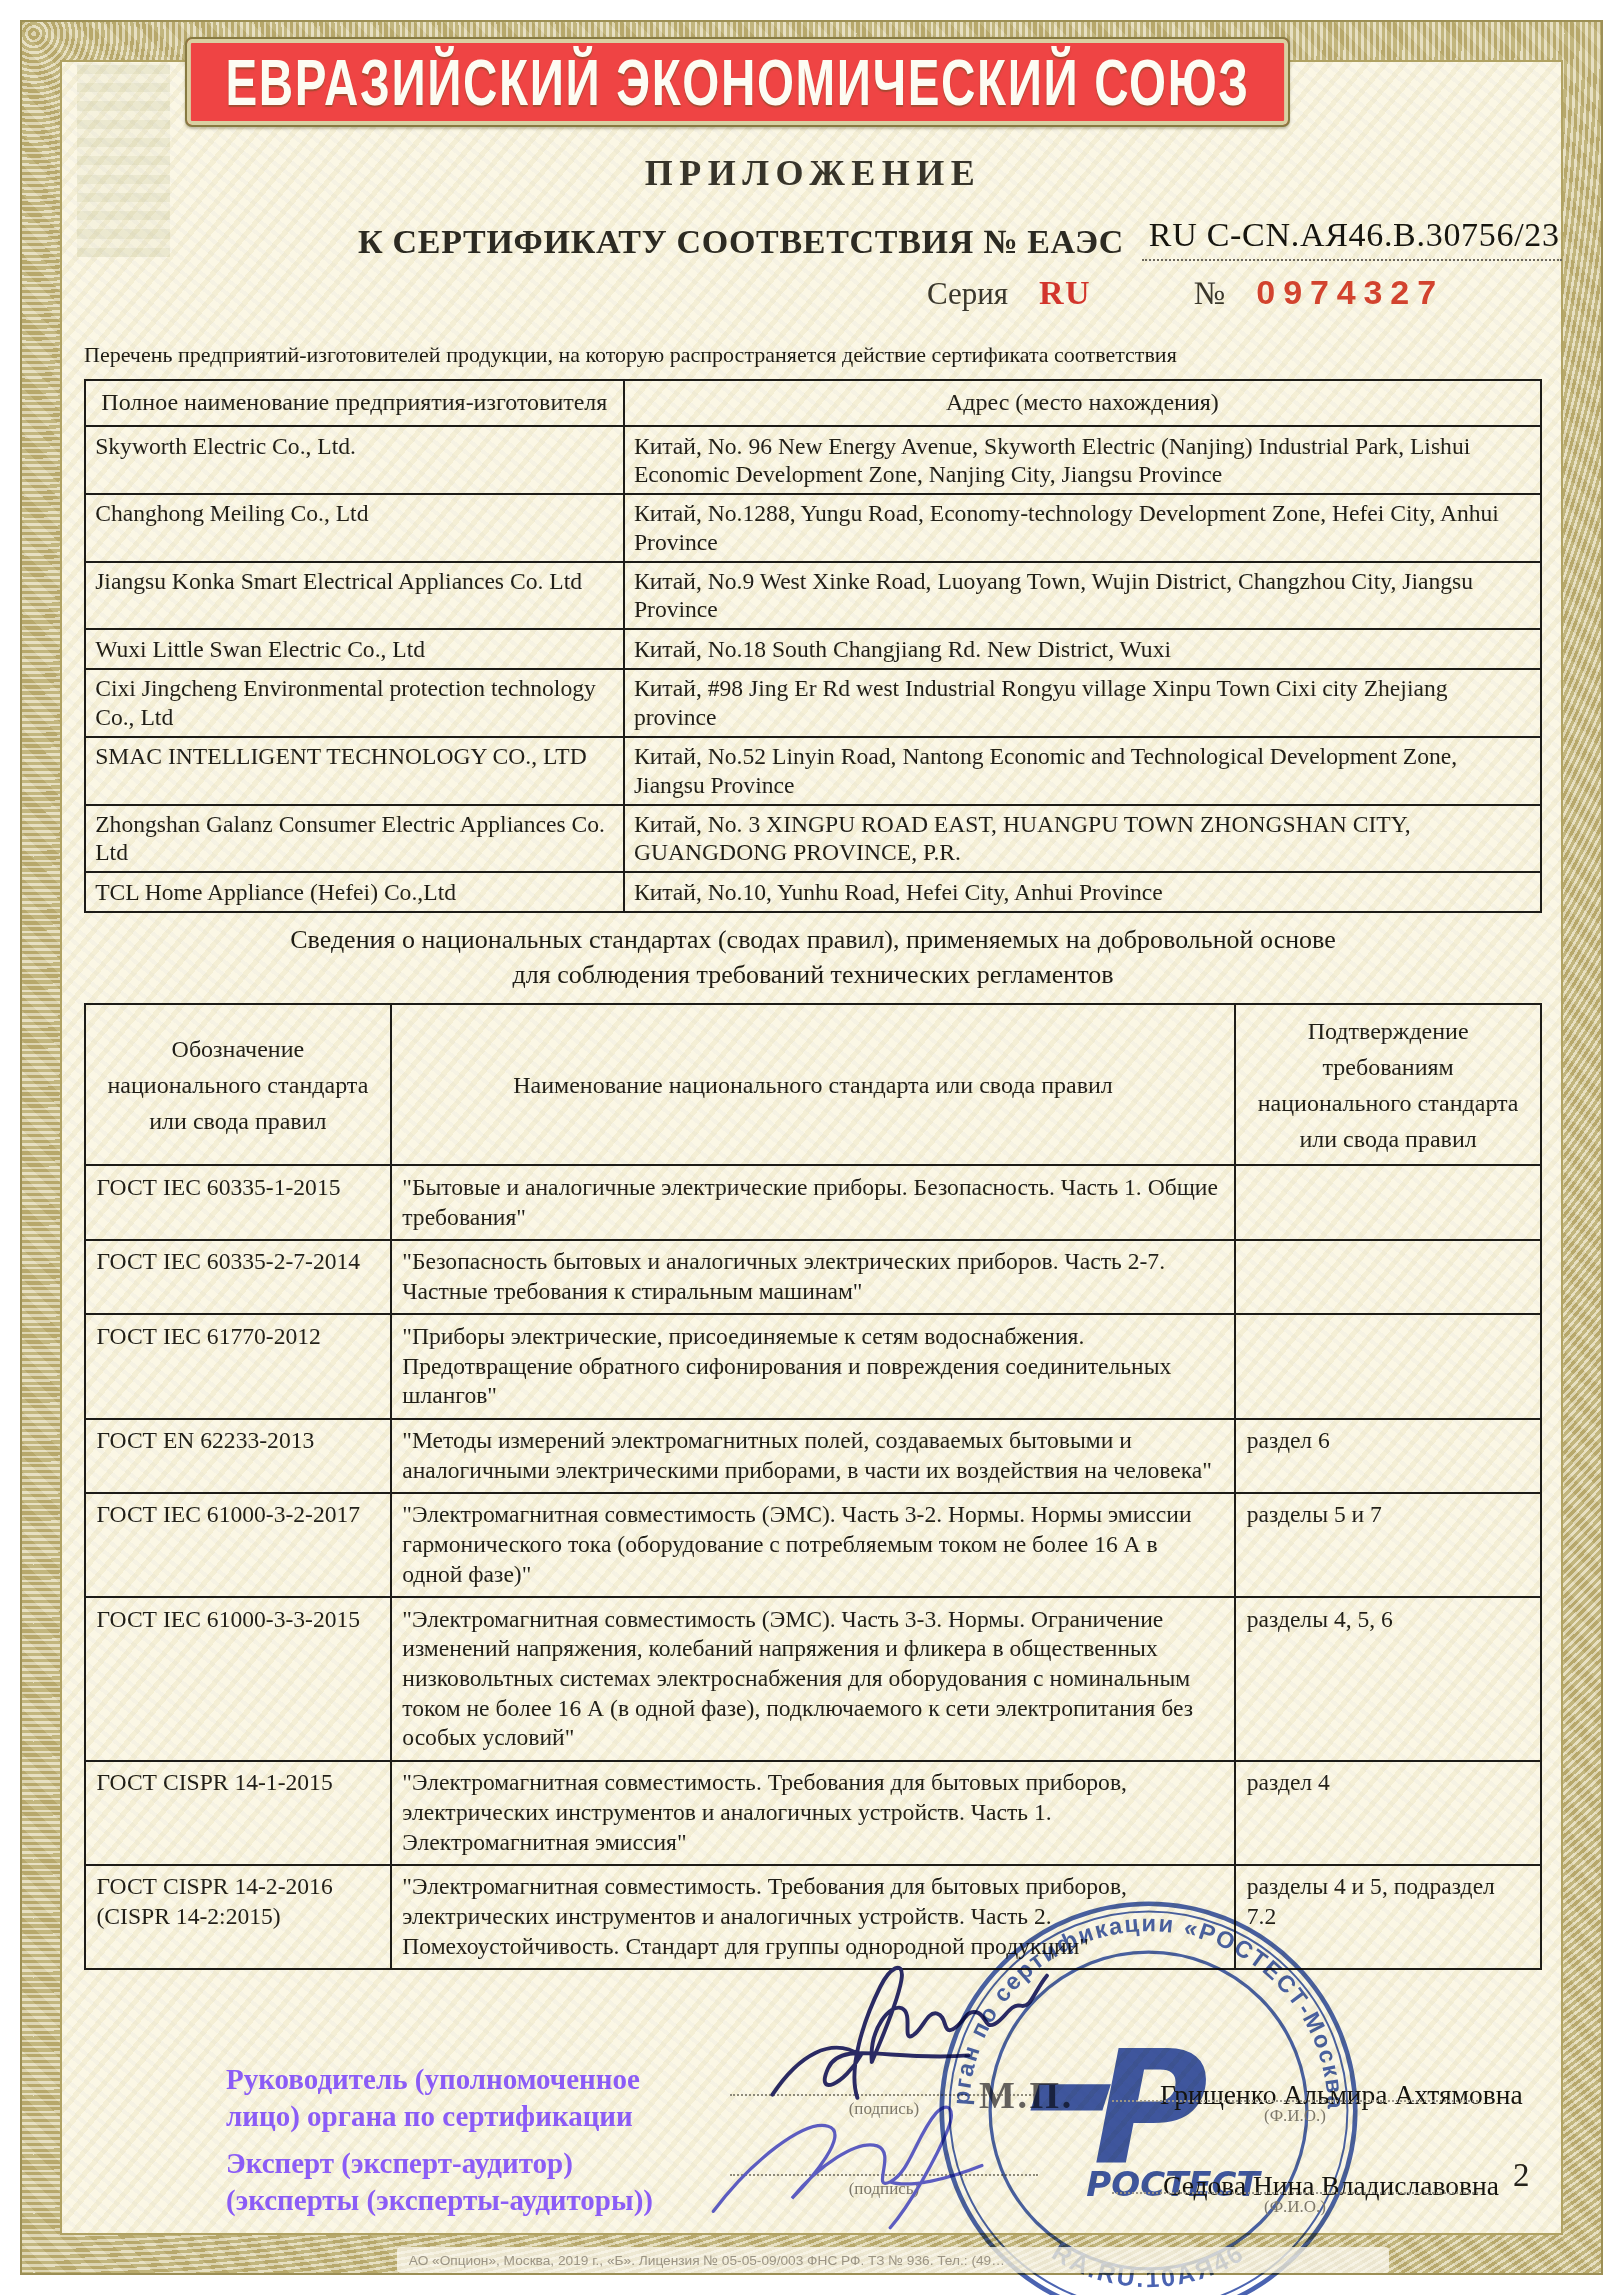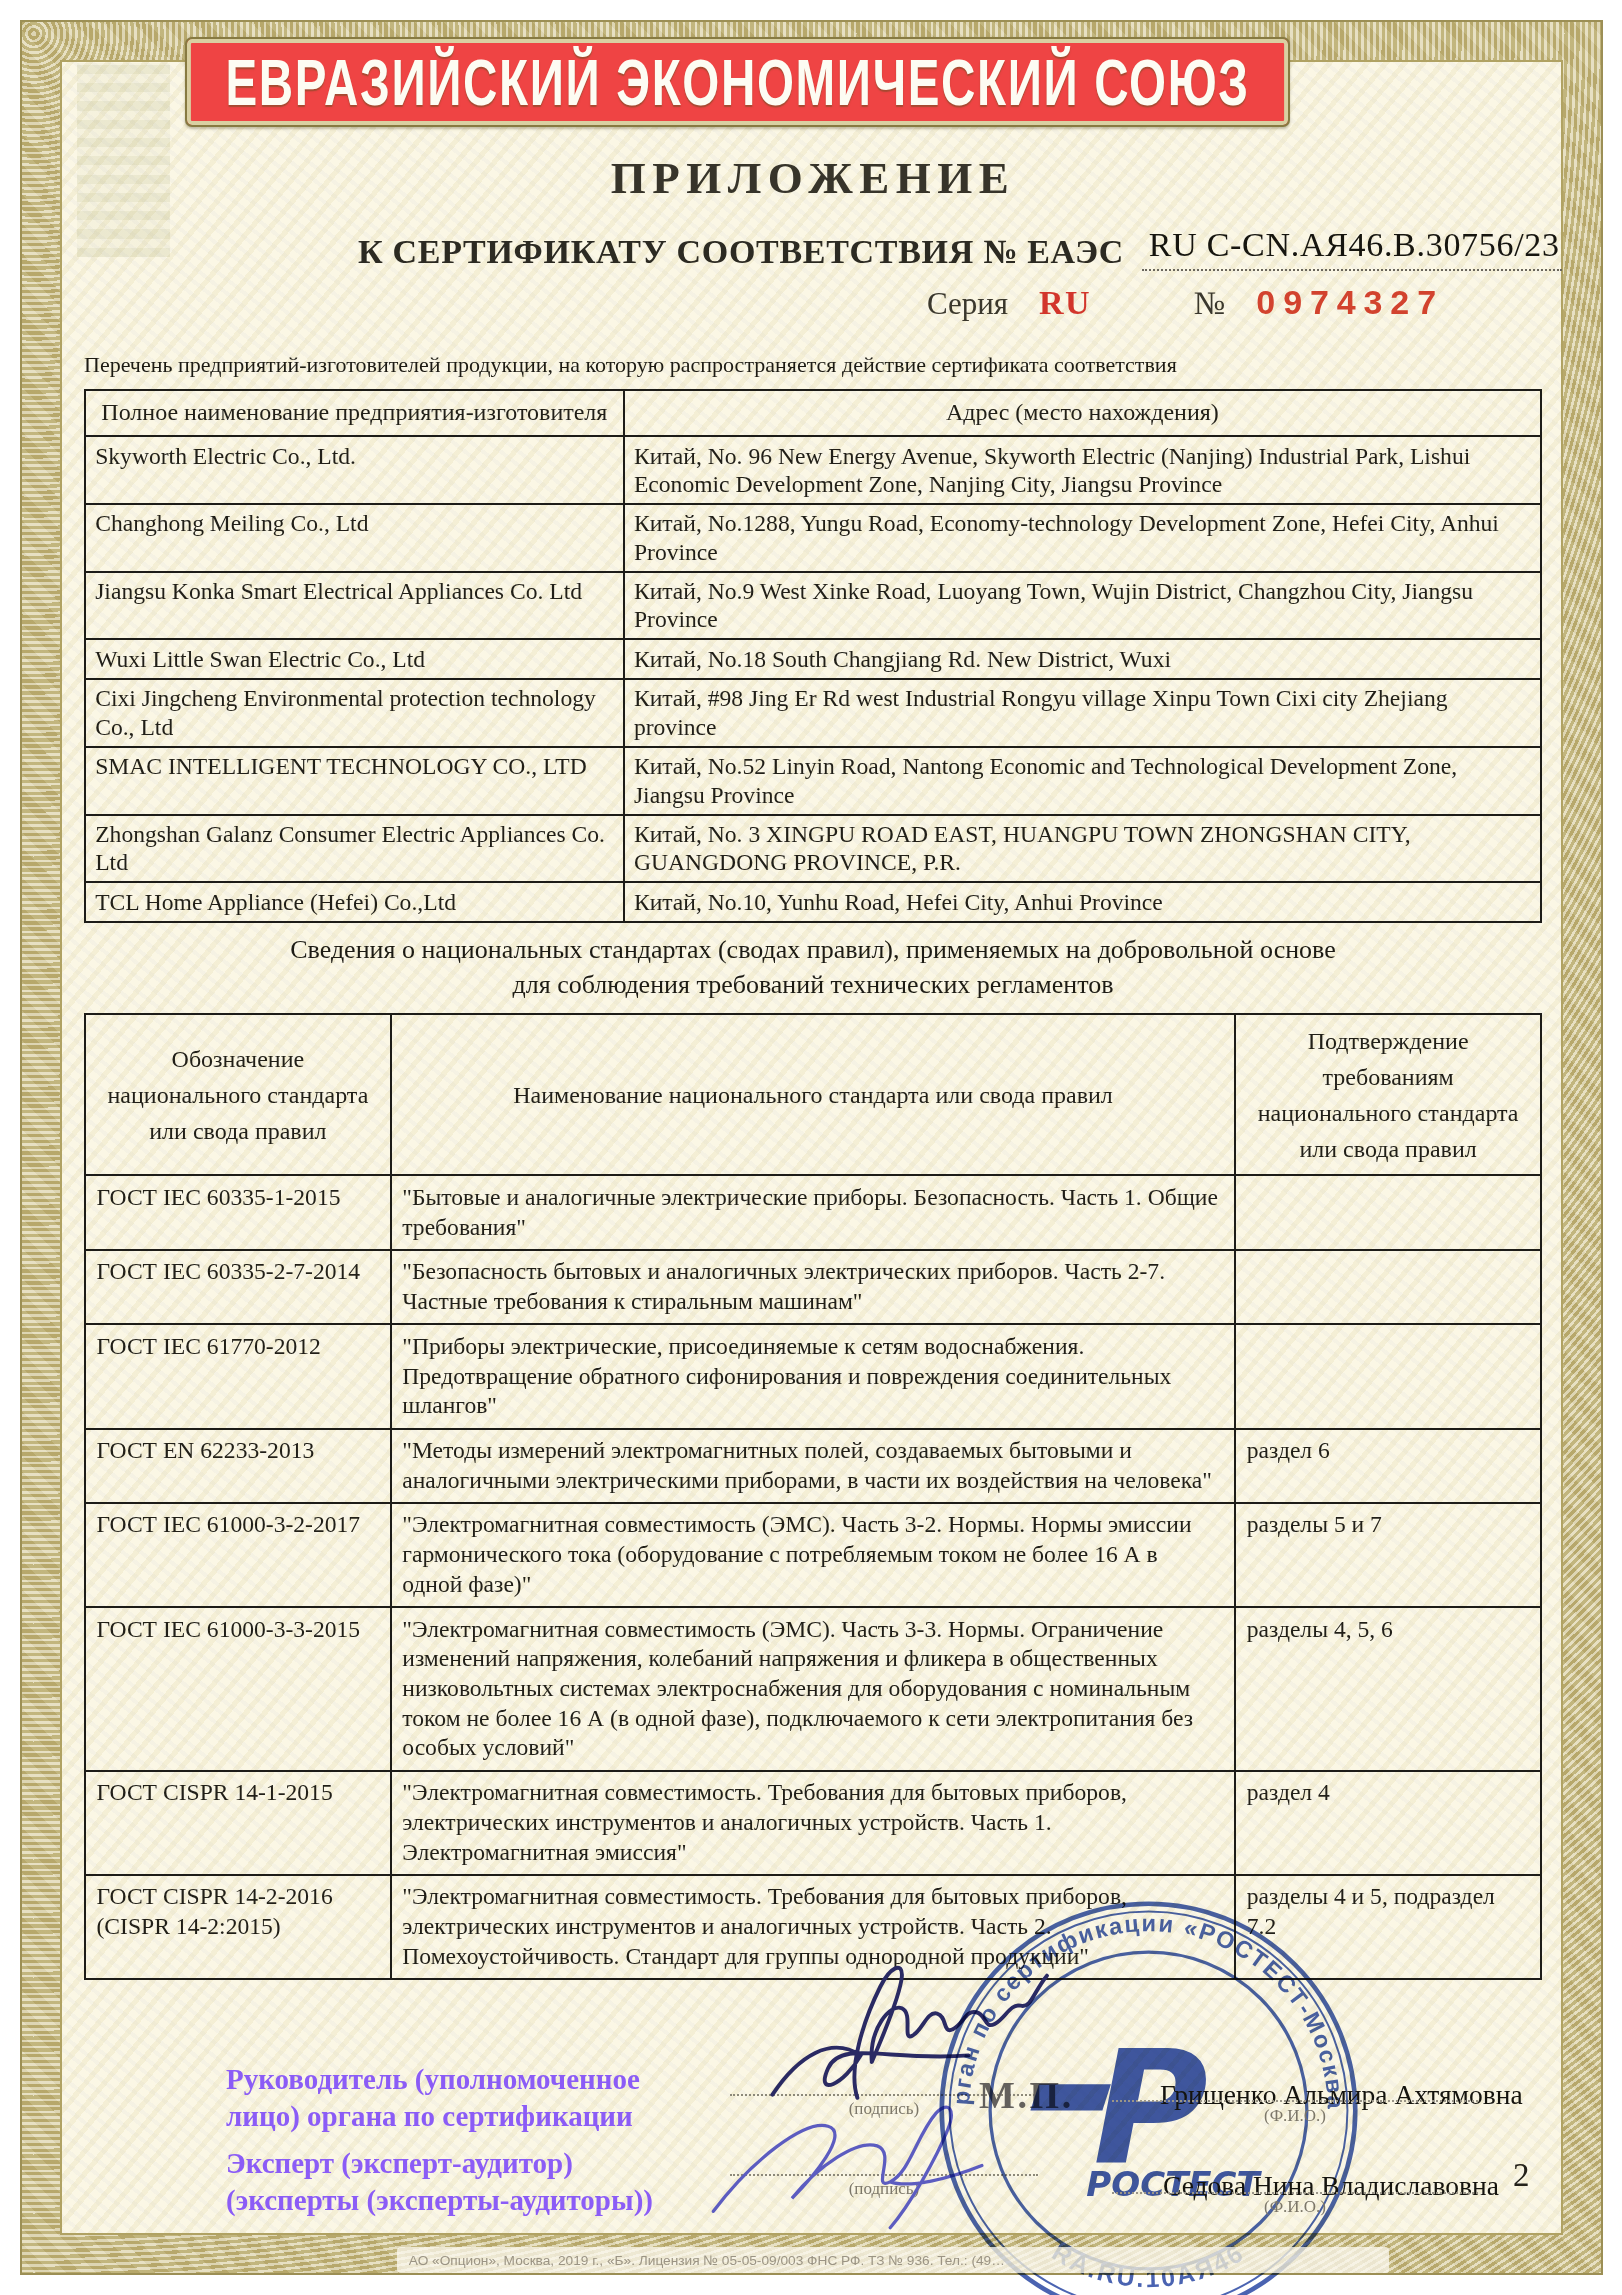--- a/index.html
+++ b/index.html
@@ -37,21 +37,21 @@
     display:flex;align-items:center;justify-content:center;
   }
   .banner span{
     font-family:"Liberation Sans","DejaVu Sans",sans-serif;font-weight:bold;
     font-size:58px;color:#fdfcf3;letter-spacing:2px;white-space:nowrap;
     transform:scaleX(.82) scaleY(1.12);text-shadow:0 1.3px 1.3px rgba(90,80,30,.5);
   }
   
   .content{position:absolute;left:84px;top:152px;width:1458px;}
   .doc-title{
-    text-align:center;font-size:45px;font-weight:bold;letter-spacing:6.5px;
+    text-align:center;font-size:36px;font-weight:bold;letter-spacing:6.5px;
     color:#37342a;margin:0 0 22px 0;
   }
   .cert-line{display:flex;align-items:flex-end;margin:0 39px 11.8px 274px;}
   .cert-label{font-size:34px;font-weight:bold;color:#2c2a22;white-space:nowrap;letter-spacing:0.7px;}
   .cert-number-wrap{flex:1;margin-left:18.3px;border-bottom:2px dotted #6b675c;padding:0 2.6px 5.2px 6.5px;text-align:center;}
   .cert-number{font-size:34px;color:#16150f;white-space:nowrap;letter-spacing:0.7px;}
   .seriya-line{display:flex;align-items:baseline;justify-content:flex-end;margin:0 98px 29px 0;gap:31px;}
   .seriya-label{font-size:31px;color:#3a372c;}
   .seriya-ru{font-size:34px;font-weight:bold;color:#d2352b;letter-spacing:1.3px;}
   .num-sign{font-size:33px;color:#3a372c;margin-left:72px;}

